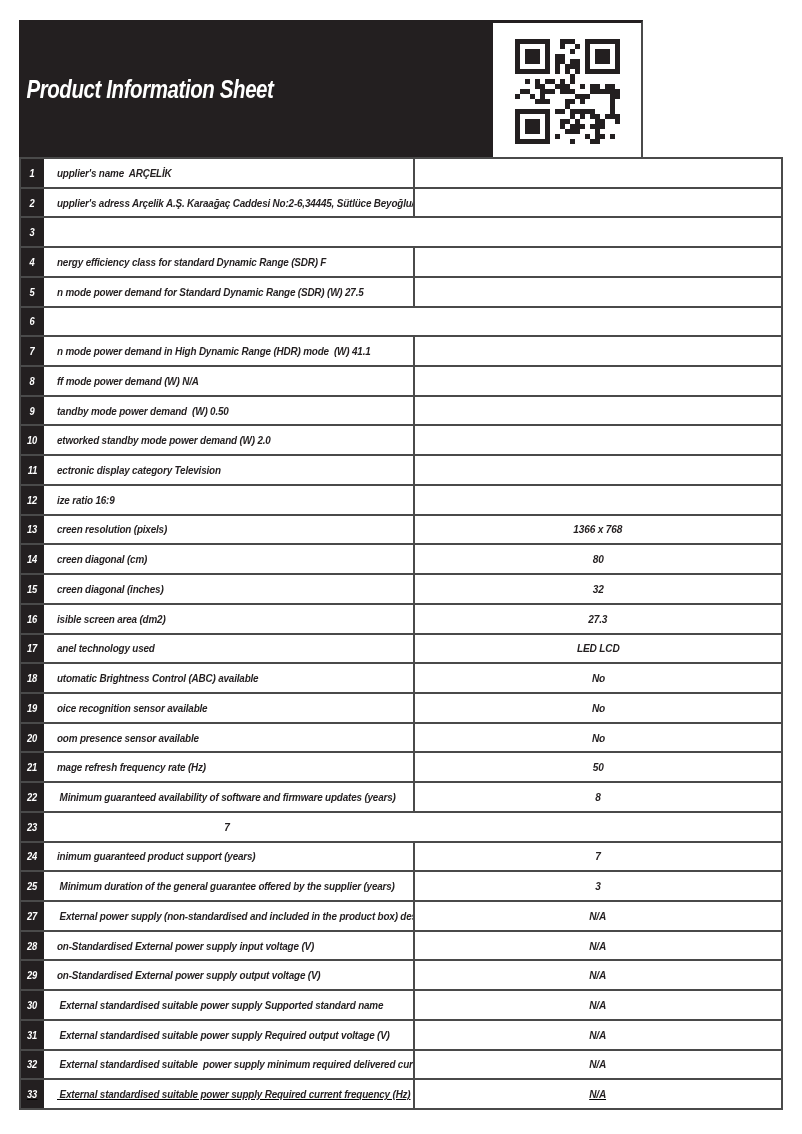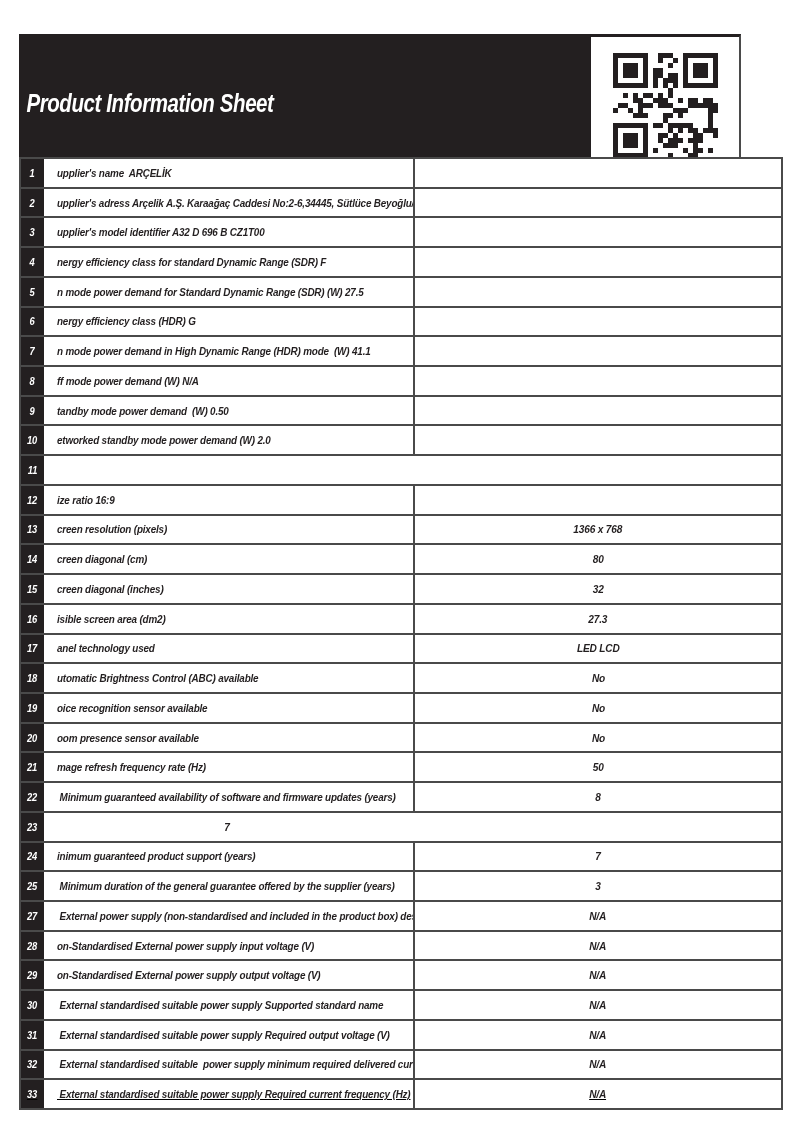--- a/index.html
+++ b/index.html
@@ -7,21 +7,21 @@
     width:802px;height:1134px;
     background:#ffffff;
     position:relative;
     font-family:"Liberation Sans",sans-serif;
     overflow:hidden;
   }
   .page{position:absolute;inset:0;}
 
   
   .header{
-    position:absolute;left:19px;top:34px;width:722px;height:139px;
+    position:absolute;left:19px;top:20px;width:624px;height:139px;
     display:flex;box-sizing:border-box;
   }
   .header-black{
     flex:1;background:#231f20;display:flex;align-items:center;
   }
   .title-text{
     color:#ffffff;font-style:italic;font-weight:bold;font-size:25px;
     letter-spacing:-0.5px;white-space:pre;
     display:inline-block;transform:scaleX(0.82);transform-origin:left center;
     padding-left:9px;
@@ -310,23 +310,20 @@
           <span>upplier's adress Arçelik A.Ş. Karaağaç Caddesi No:2-6,34445, Sütlüce Beyoğlu/İstanbul</span>
         </div>
         <div class="value">
           <span></span>
         </div>
       </div>
       <div class="row">
         <div class="num">
           <span>3</span>
         </div>
-        <div class="label">
-          <span>upplier's model identifier A32 D 696 B CZ1T00</span>
-        </div>
         <div class="value">
           <span></span>
         </div>
       </div>
       <div class="row">
         <div class="num">
           <span>4</span>
         </div>
         <div class="label">
           <span>nergy efficiency class for standard Dynamic Range (SDR) F</span>
@@ -343,23 +340,20 @@
           <span>n mode power demand for Standard Dynamic Range (SDR) (W) 27.5</span>
         </div>
         <div class="value">
           <span></span>
         </div>
       </div>
       <div class="row">
         <div class="num">
           <span>6</span>
         </div>
-        <div class="label">
-          <span>nergy efficiency class (HDR) G</span>
-        </div>
         <div class="value">
           <span></span>
         </div>
       </div>
       <div class="row">
         <div class="num">
           <span>7</span>
         </div>
         <div class="label">
           <span>n mode power demand in High Dynamic Range (HDR) mode  (W) 41.1</span>
@@ -397,20 +391,23 @@
         <div class="label">
           <span>etworked standby mode power demand (W) 2.0</span>
         </div>
         <div class="value">
           <span></span>
         </div>
       </div>
       <div class="row">
         <div class="num">
           <span>11</span>
+        </div>
+        <div class="label">
+          <span>ectronic display category Television</span>
         </div>
         <div class="value">
           <span></span>
         </div>
       </div>
       <div class="row">
         <div class="num">
           <span>12</span>
         </div>
         <div class="label">

